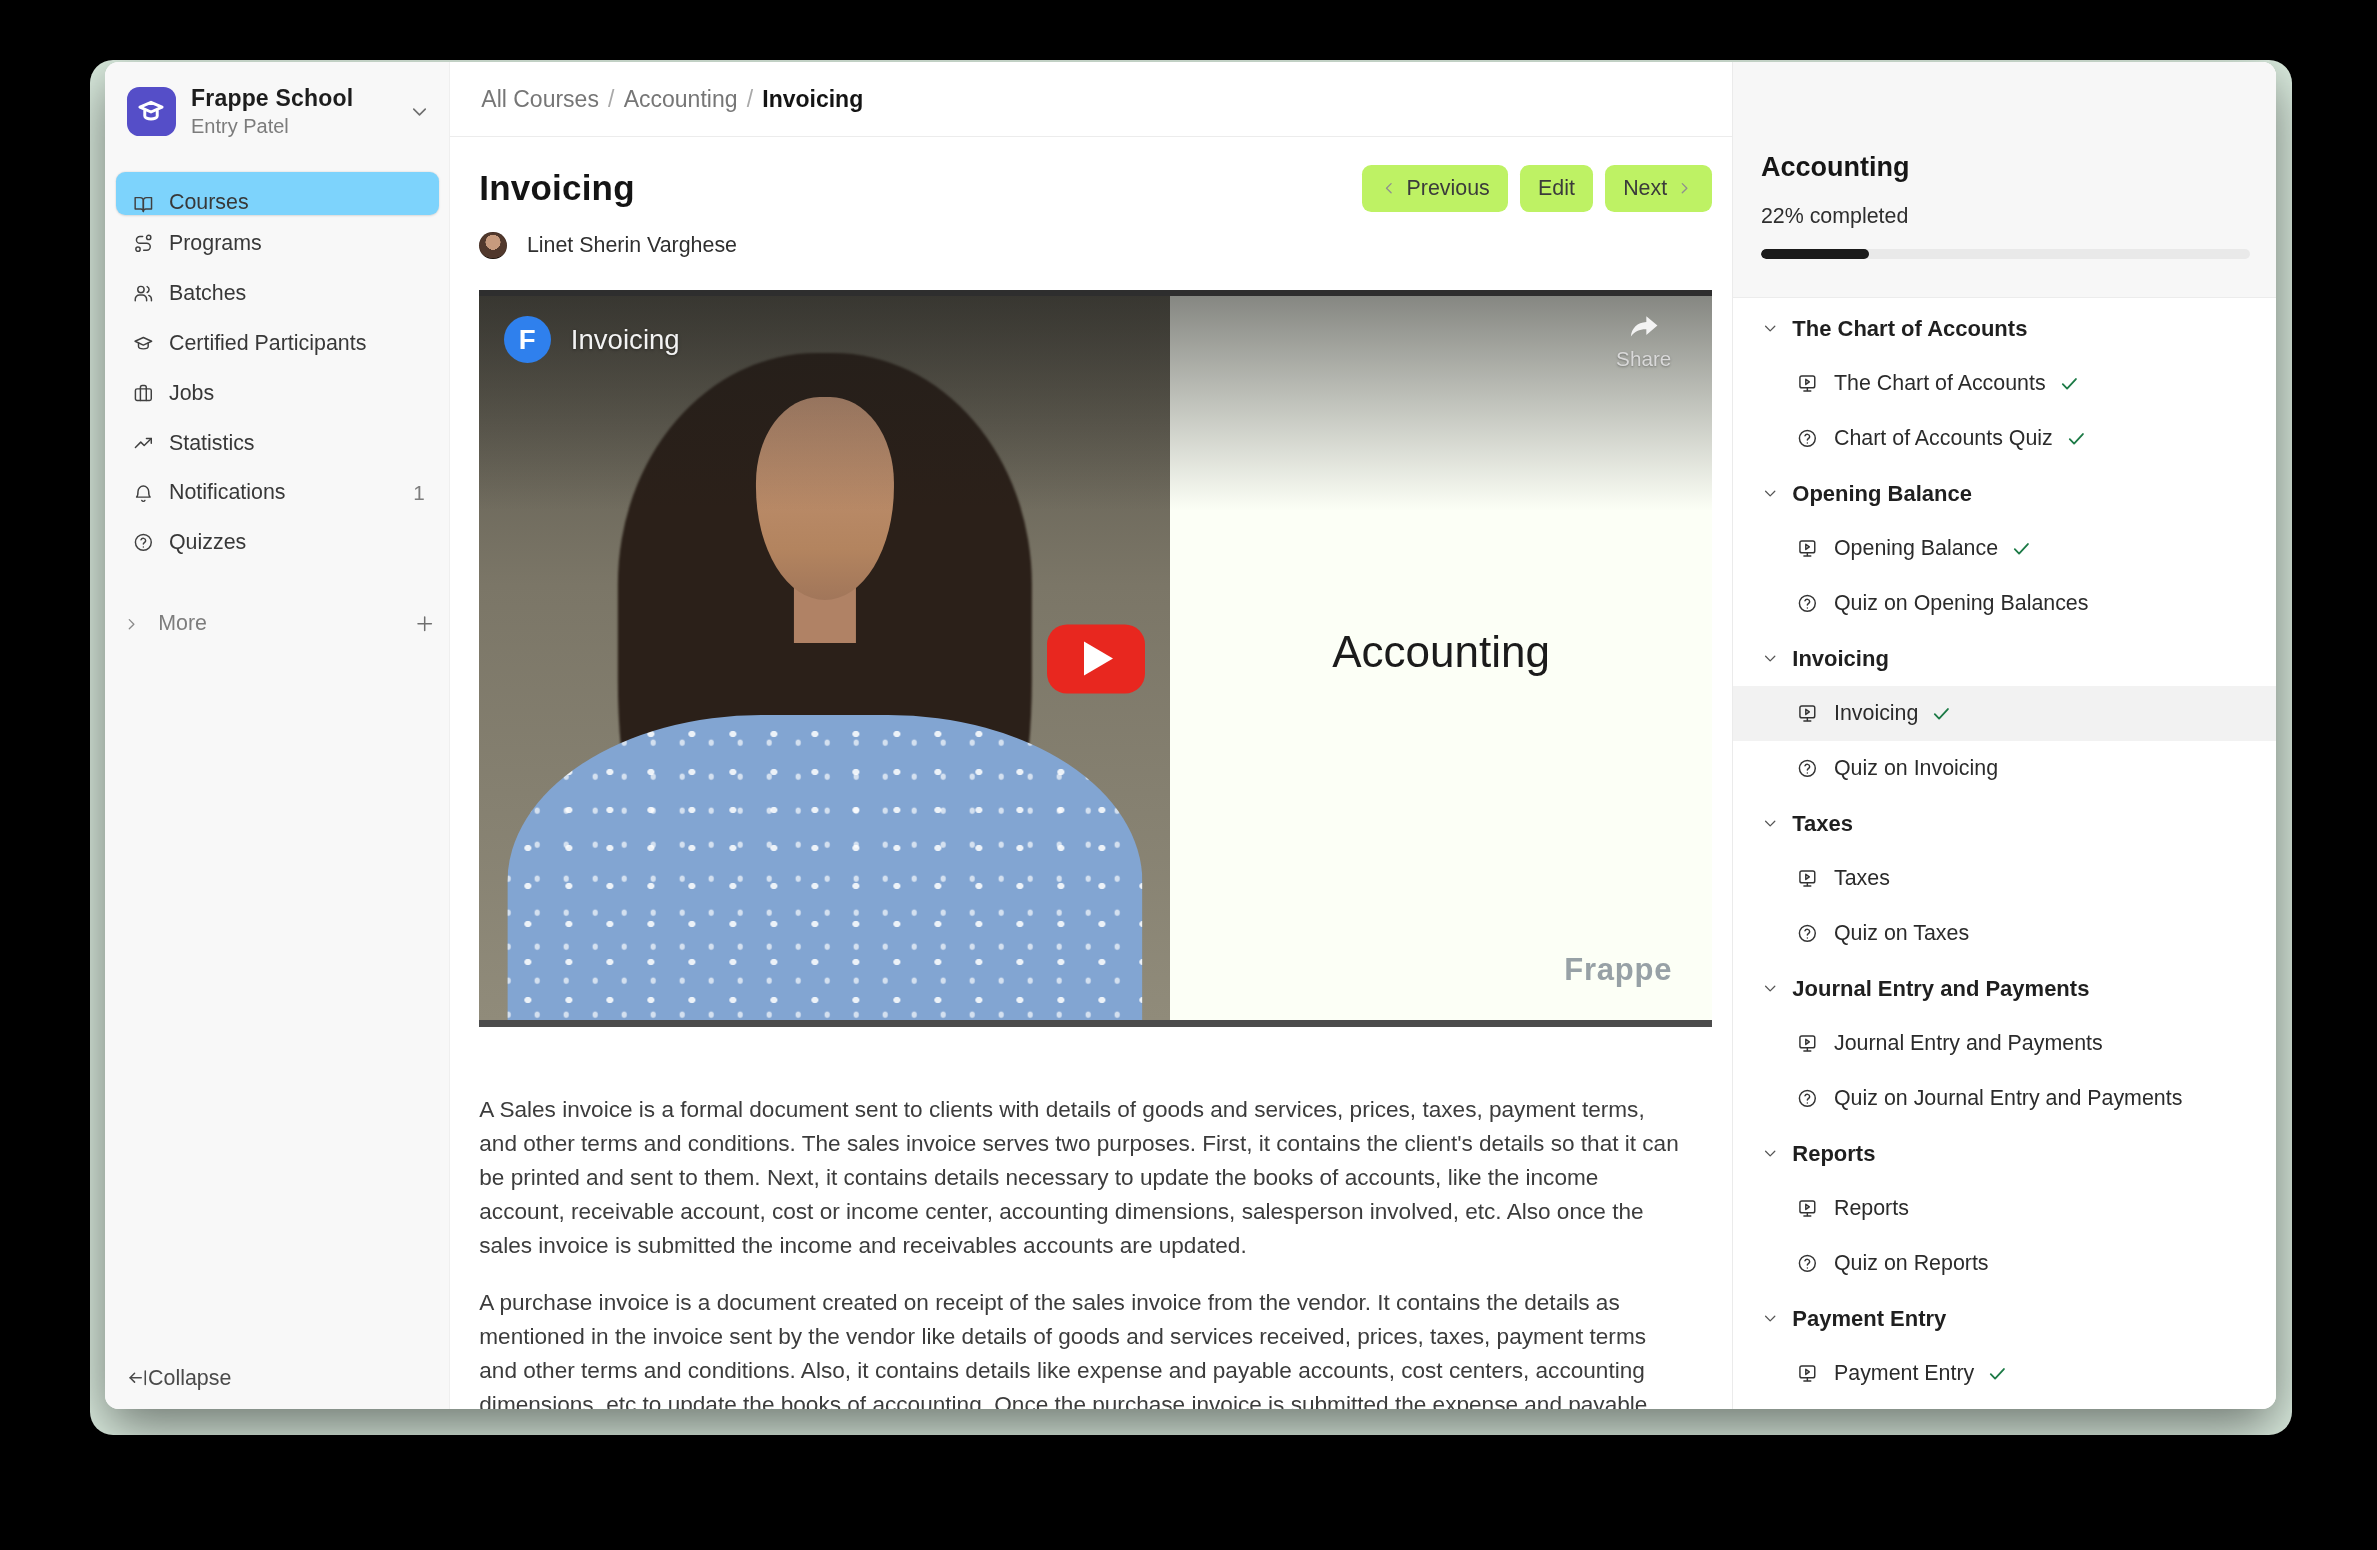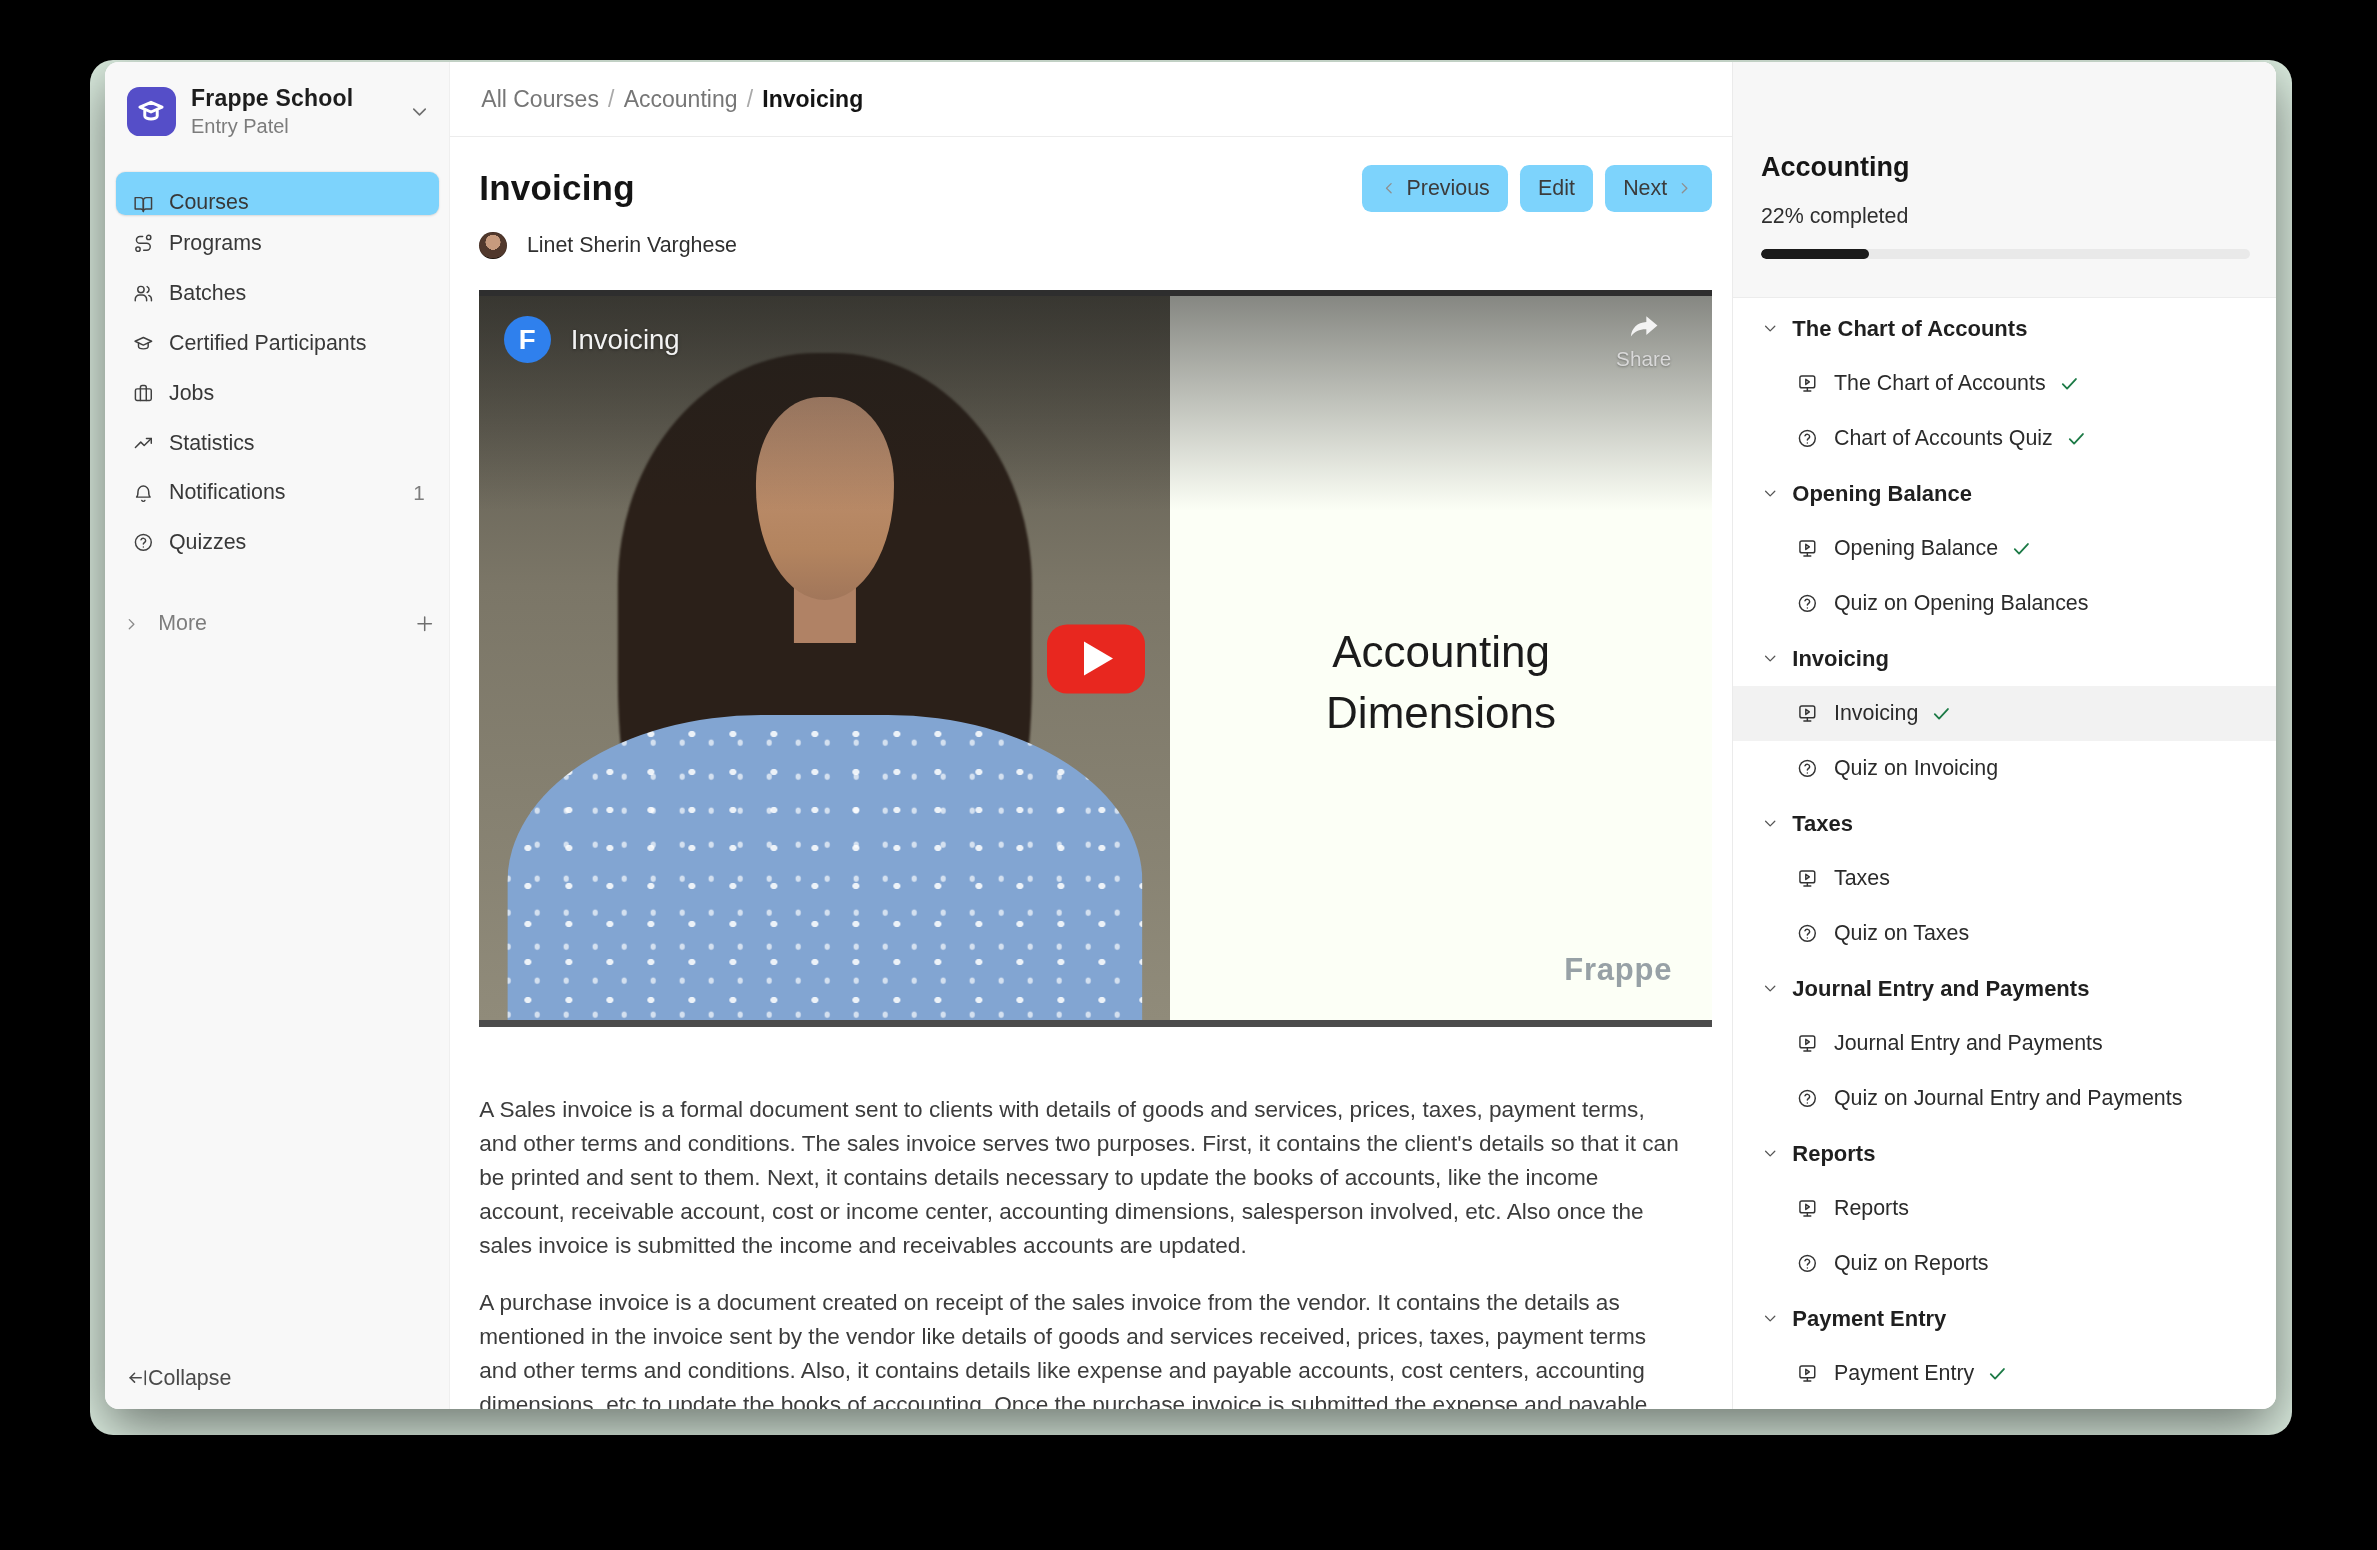--- a/index.html
+++ b/index.html
@@ -48,21 +48,21 @@
   
   .main { flex:1; min-width:0; display:flex; flex-direction:column; background:#fff; }
   .breadcrumb-bar { height:75px; flex:0 0 75px; border-bottom:0.8px solid #ececec;
                     display:flex; align-items:center; padding-left:31px; }
   .crumb { font-size:23px; color:#767676; cursor:pointer; }
   .crumb-sep { font-size:23px; color:#a9a9a9; margin:0 9.2px; }
   .crumb.current { color:#141414; font-weight:600; cursor:default; }
   .content { flex:1; padding:0 20.7px 0 29px; overflow:hidden; }
   .title-row { margin-top:27.6px; display:flex; align-items:center; }
   .page-title { font-size:35px; font-weight:700; color:#141414; letter-spacing:0.2px; flex:1; }
-  .btn { height:47px; display:inline-flex; align-items:center; gap:7.7px; background:#7dd3fc;
+  .btn { height:47px; display:inline-flex; align-items:center; gap:7.7px; background:#bef264;
          border:none; border-radius:9.2px; padding:0 18.4px; font-size:21.4px; color:#3b3b3b;
          font-family:inherit; cursor:pointer; }
   .btn + .btn { margin-left:11.5px; }
   .btn .bchev { width:18.4px; height:18.4px; color:#8f8f8f; }
   .author-row { margin-top:20px; display:flex; align-items:center; gap:20px; }
   .avatar { width:27.6px; height:27.6px; border-radius:50%;
             background:radial-gradient(circle at 50% 38%, #c79a7d 0 34%, #51382c 35% 72%, #23170f 73%);
             box-shadow:inset 0 0 0 0.8px rgba(0,0,0,.15); }
   .author-name { font-size:21.4px; color:#2f2f2f; }
 
@@ -311,21 +311,20 @@
           <div class="v-stage">
             <div class="v-person-region">
               <div class="hair"></div>
               <div class="neck"></div>
               <div class="face"></div>
               <div class="shirt"></div>
             </div>
             <div class="v-slide-region">
               <div class="v-slide-text">
                 <div>Accounting</div>
-                <div>Dimensions</div>
               </div>
               <div class="v-watermark">Frappe</div>
             </div>
           </div>
           <div class="v-shade"></div>
           <div class="v-title-wrap">
             <span class="v-channel-avatar">F</span>
             <span class="v-title">Invoicing</span>
           </div>
           <div class="v-share">

